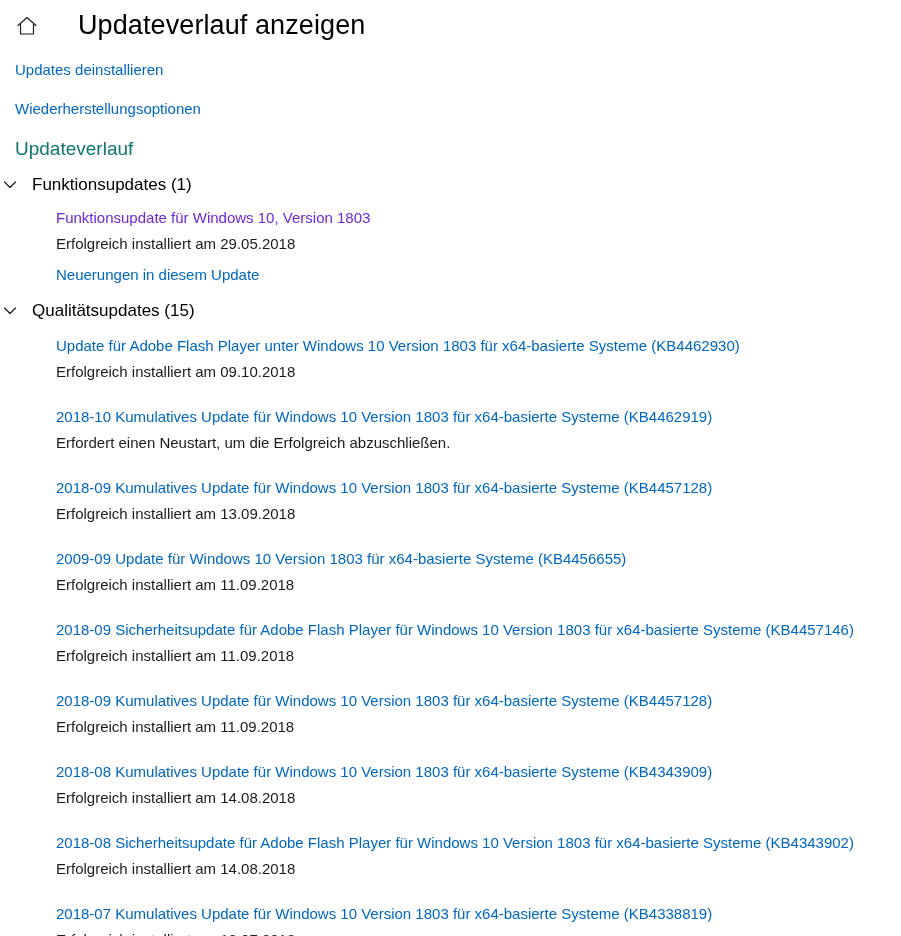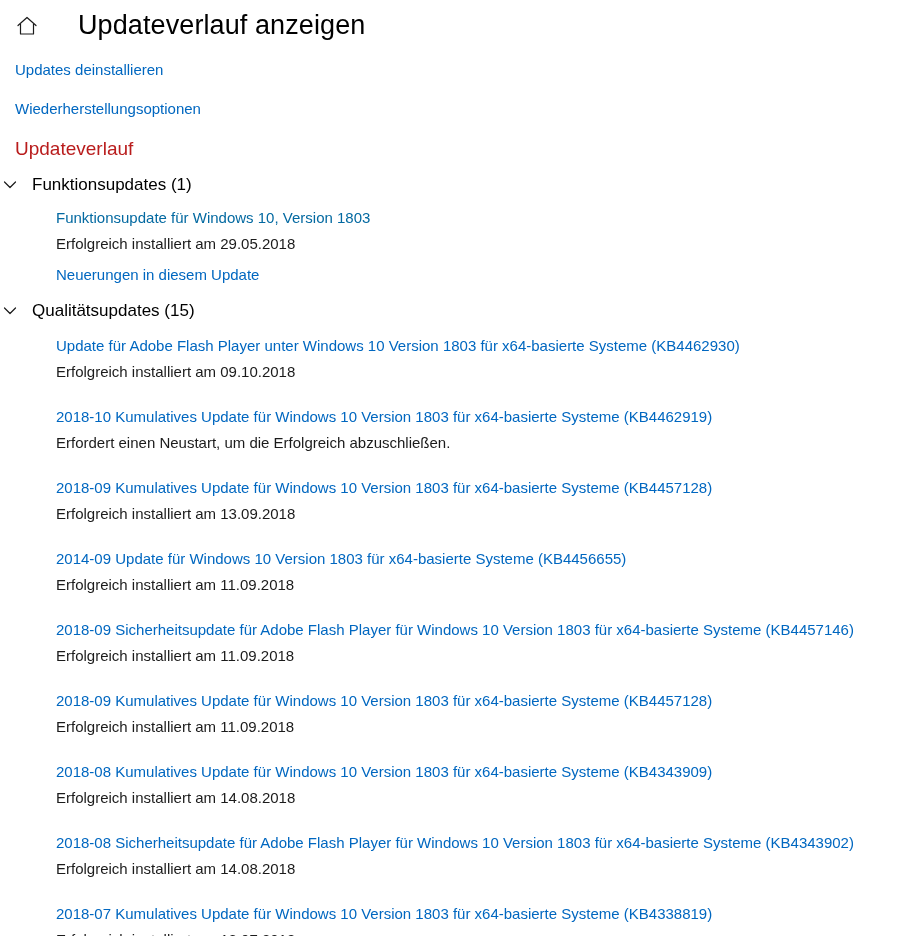--- a/index.html
+++ b/index.html
@@ -59,21 +59,21 @@
     text-decoration: none;
     display: inline-block;
     cursor: pointer;
   }
   .top-links .link-row { margin-bottom: 19px; }
 
   .section-title {
     font-size: 19px;
     font-weight: 400;
     margin: 12px 4px 0 15px;
-    color: #b91c1c;
+    color: #0f766e;
   }
 
   .group {
     margin-top: 14px;
   }
   .group-header {
     display: flex;
     align-items: center;
     cursor: pointer;
     user-select: none;
@@ -98,21 +98,21 @@
     margin-top: 10px;
   }
   .item {
     margin-bottom: 17px;
   }
   .item:last-child { margin-bottom: 0; }
   .item-title {
     font-size: 15px;
     line-height: 22px;
   }
-  .item-title.plain { color: #0369a1; }
+  .item-title.plain { color: #6d28d9; }
   .item-title.linky { color: #0067c0; cursor: pointer; }
   .item-sub {
     font-size: 15px;
     line-height: 22px;
     color: #1b1b1b;
     margin-top: 4px;
   }
   .item-link {
     font-size: 15px;
     line-height: 22px;
@@ -186,21 +186,21 @@
       </div>
       <div class="item">
         <div class="item-title linky">2018-10 Kumulatives Update für Windows 10 Version 1803 für x64-basierte Systeme (KB4462919)</div>
         <div class="item-sub">Erfordert einen Neustart, um die Erfolgreich abzuschließen.</div>
       </div>
       <div class="item">
         <div class="item-title linky">2018-09 Kumulatives Update für Windows 10 Version 1803 für x64-basierte Systeme (KB4457128)</div>
         <div class="item-sub">Erfolgreich installiert am 13.09.2018</div>
       </div>
       <div class="item">
-        <div class="item-title linky">2014-09 Update für Windows 10 Version 1803 für x64-basierte Systeme (KB4456655)</div>
+        <div class="item-title linky">2009-09 Update für Windows 10 Version 1803 für x64-basierte Systeme (KB4456655)</div>
         <div class="item-sub">Erfolgreich installiert am 11.09.2018</div>
       </div>
       <div class="item">
         <div class="item-title linky">2018-09 Sicherheitsupdate für Adobe Flash Player für Windows 10 Version 1803 für x64-basierte Systeme (KB4457146)</div>
         <div class="item-sub">Erfolgreich installiert am 11.09.2018</div>
       </div>
       <div class="item">
         <div class="item-title linky">2018-09 Kumulatives Update für Windows 10 Version 1803 für x64-basierte Systeme (KB4457128)</div>
         <div class="item-sub">Erfolgreich installiert am 11.09.2018</div>
       </div>

